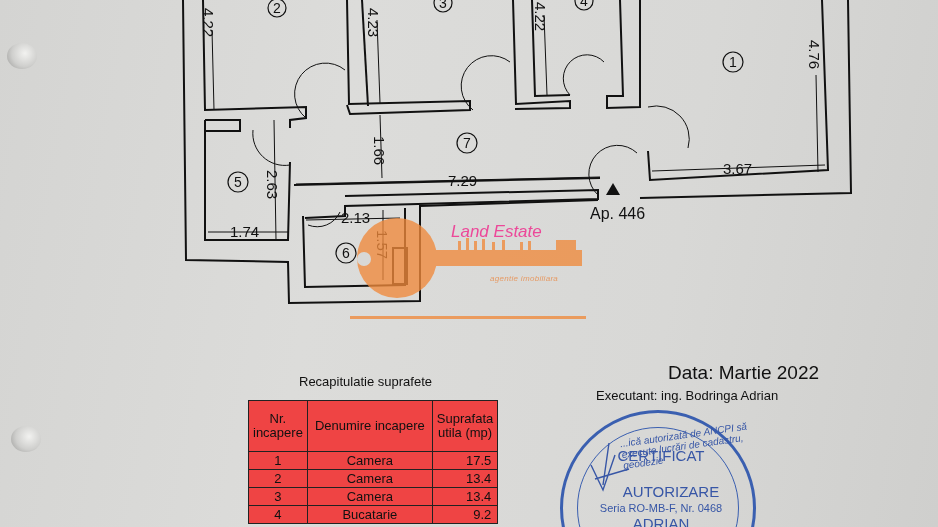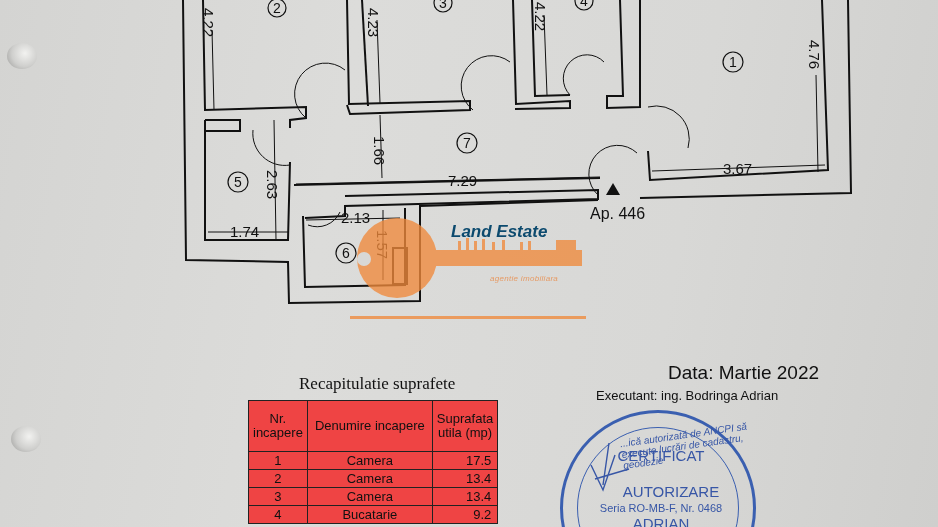--- a/index.html
+++ b/index.html
@@ -10,28 +10,28 @@
   }
   .hole {
     position: absolute; width: 30px; height: 26px; border-radius: 50%;
     background: radial-gradient(circle at 60% 40%, #f2f2f0 0%, #cfcfcd 55%, #9a9a98 100%);
   }
   svg.plan { position: absolute; left: 0; top: 0; }
   .dim { font-family: "Liberation Sans", sans-serif; font-size: 15px; fill: #111; }
   .room-num { font-family: "Liberation Sans", sans-serif; font-size: 14px; fill: #111; }
   .ap-label { position: absolute; left: 590px; top: 205px; font-size: 16px; }
   .watermark-title {
-    position: absolute; left: 451px; top: 222px; font-size: 17px; font-weight: bold;
-    font-style: italic; color: #0c4a6e;
+    position: absolute; left: 451px; top: 222px; font-size: 17px; font-weight: normal;
+    font-style: italic; color: #ec4899;
   }
   .watermark-sub {
     position: absolute; left: 490px; top: 274px; font-size: 8px; font-style: italic;
     color: #e69a64; letter-spacing: 0.3px;
   }
-  .recap-title { position: absolute; left: 299px; top: 374px; font-size: 17px; font-family: Liberation Serif, serif; }
+  .recap-title { position: absolute; left: 299px; top: 374px; font-size: 13px; }
   table.recap {
     position: absolute; left: 248px; top: 400px; border-collapse: collapse;
     font-size: 13px; background: #ef4444;
   }
   table.recap th, table.recap td {
     border: 1.5px solid #222; padding: 0 4px; text-align: center; font-weight: normal;
   }
   table.recap th { line-height: 14px; height: 50px; }
   table.recap td { height: 17px; line-height: 16px; }
   table.recap td.area { text-align: right; padding-right: 6px; }

